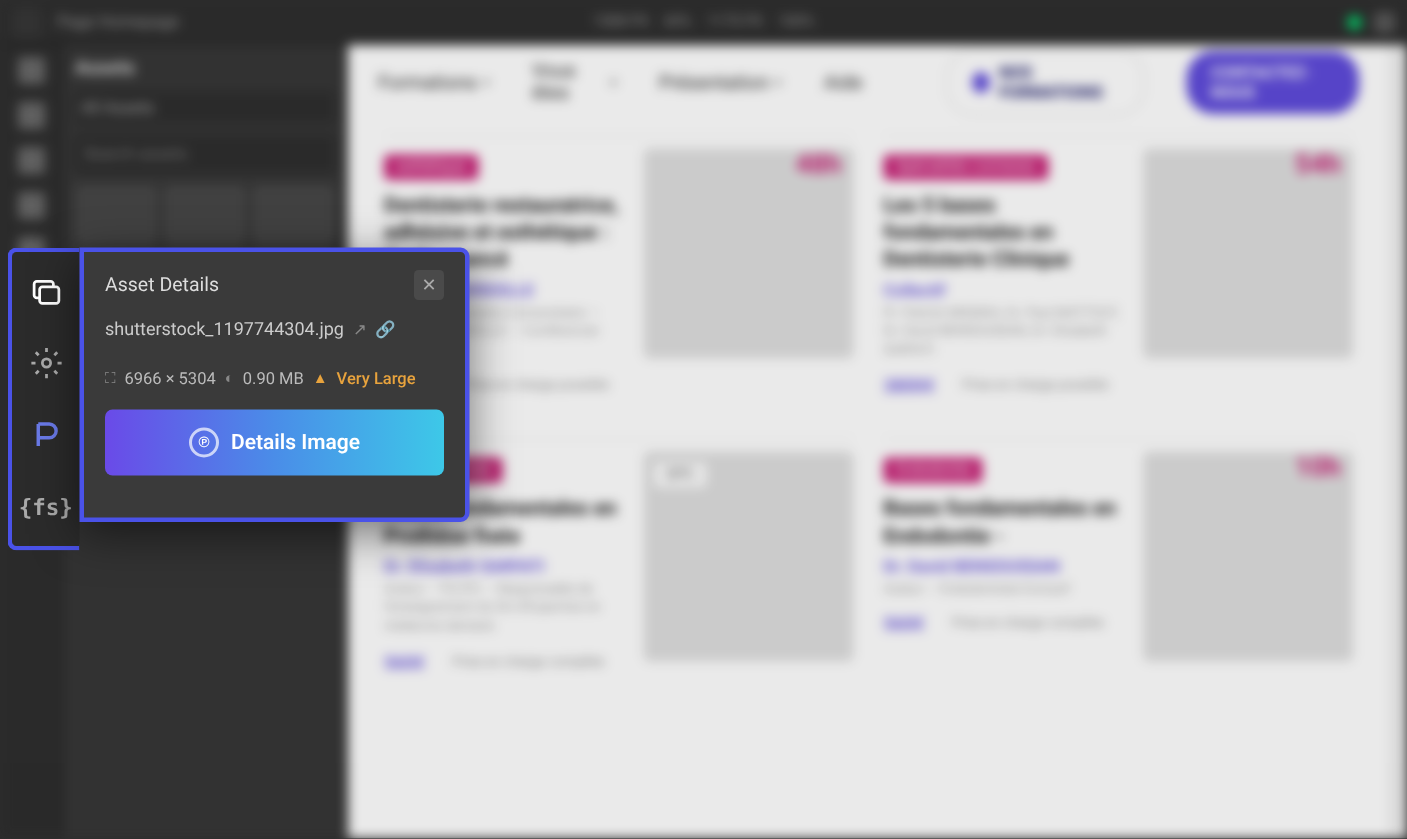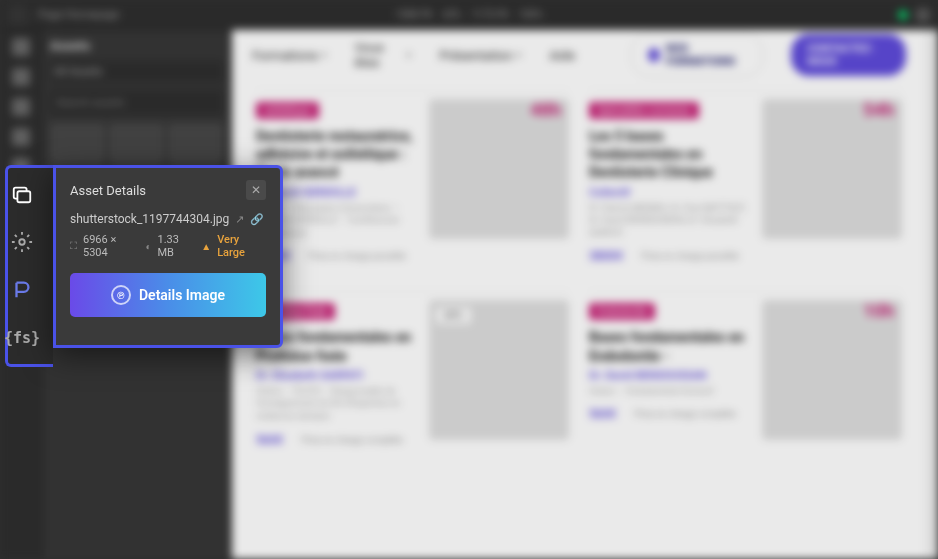--- a/index.html
+++ b/index.html
@@ -39,29 +39,29 @@
 .card .author{font-size:11px;color:#5b47d9;font-weight:600;margin-bottom:3px}
 .card .meta{font-size:9px;color:#999;line-height:1.4}
 .card .footer{display:flex;gap:18px;margin-top:10px;align-items:center}
 .card .price{font-size:12px;color:#5b47d9;font-weight:600}
 .card .tag{font-size:9px;color:#888}
 .card .img{width:140px;height:140px;background:#ddd;border-radius:4px}
 .right-rail{width:12px;background:#eee}
 
 
 .popup-overlay{position:absolute;top:165px;left:5px;z-index:100}
-.popup-rail{width:48px;background:#2b2b2b;display:flex;flex-direction:column;padding:12px 0;gap:20px;border:3px solid #4a52e8;border-right:none;border-radius:6px 0 0 6px}
+.popup-rail{width:48px;background:#2b2b2b;display:flex;flex-direction:column;align-items:center;padding:12px 0;gap:20px;border:3px solid #4a52e8;border-right:none;border-radius:6px 0 0 6px}
 .popup-rail .rail-icon{color:#aaa;font-size:20px;display:flex;align-items:center;justify-content:center;width:28px;height:28px}
 .popup-rail .rail-icon.active{color:#fff}
 .popup-rail .rail-icon svg{width:22px;height:22px}
-.popup{position:absolute;top:165px;left:53px;width:230px;background:#3a3a3a;border:3px solid #4a52e8;border-radius:0 6px 6px 0;color:#ddd;z-index:100;box-shadow:0 8px 30px rgba(0,0,0,0.5)}
+.popup{position:absolute;top:165px;left:53px;width:260px;background:#3a3a3a;border:3px solid #4a52e8;border-radius:0 6px 6px 0;color:#ddd;z-index:100;box-shadow:0 8px 30px rgba(0,0,0,0.5)}
 .popup-header{display:flex;align-items:center;justify-content:space-between;padding:12px 14px;font-size:13px;color:#ddd}
 .popup-close{width:20px;height:20px;background:#4a4a4a;border-radius:3px;color:#aaa;display:flex;align-items:center;justify-content:center;font-size:12px;cursor:pointer}
 .popup-body{padding:0 14px 14px}
-.filename{font-size:12px;color:#ccc;display:flex;align-items:center;gap:6px;margin-bottom:7px}
+.filename{font-size:12px;color:#ccc;display:flex;align-items:center;gap:6px;margin-bottom:20px}
 .filename .ext-icon{color:#888;font-size:11px}
 .file-meta{display:flex;align-items:center;gap:6px;font-size:11px;color:#bbb;margin-bottom:14px}
 .file-meta .meta-icon{font-size:10px;color:#888}
 .file-meta .warning{color:#e8a33d;font-weight:500}
 .optimize-btn{width:100%;padding:12px;border:none;border-radius:5px;background:linear-gradient(90deg,#6a4ae8 0%,#4a8de8 50%,#3dc8e8 100%);color:#fff;font-size:14px;font-weight:600;display:flex;align-items:center;justify-content:center;gap:8px;cursor:pointer;margin-bottom:14px}
 .optimize-btn .btn-icon{width:20px;height:20px;border:2px solid rgba(255,255,255,0.7);border-radius:50%;display:flex;align-items:center;justify-content:center;font-size:10px}
 .alt-text-label{font-size:12px;color:#ccc;padding-top:10px;border-top:1px solid #4a4a4a}
 </style>
 </head>
 <body>
@@ -225,21 +225,21 @@
   <div class="popup-body">
     <div class="filename">
       <span>shutterstock_1197744304.jpg</span>
       <span class="ext-icon">↗</span>
       <span class="ext-icon">🔗</span>
     </div>
     <div class="file-meta">
       <span class="meta-icon">⛶</span>
       <span>6966 × 5304</span>
       <span class="meta-icon">◐</span>
-      <span>1.33 MB</span>
+      <span>0.90 MB</span>
       <span class="meta-icon warning">▲</span>
       <span class="warning">Very Large</span>
     </div>
     <button class="optimize-btn">
       <span class="btn-icon">℗</span>
       <span>Details Image</span>
     </button>
   </div>
 </div>
 

